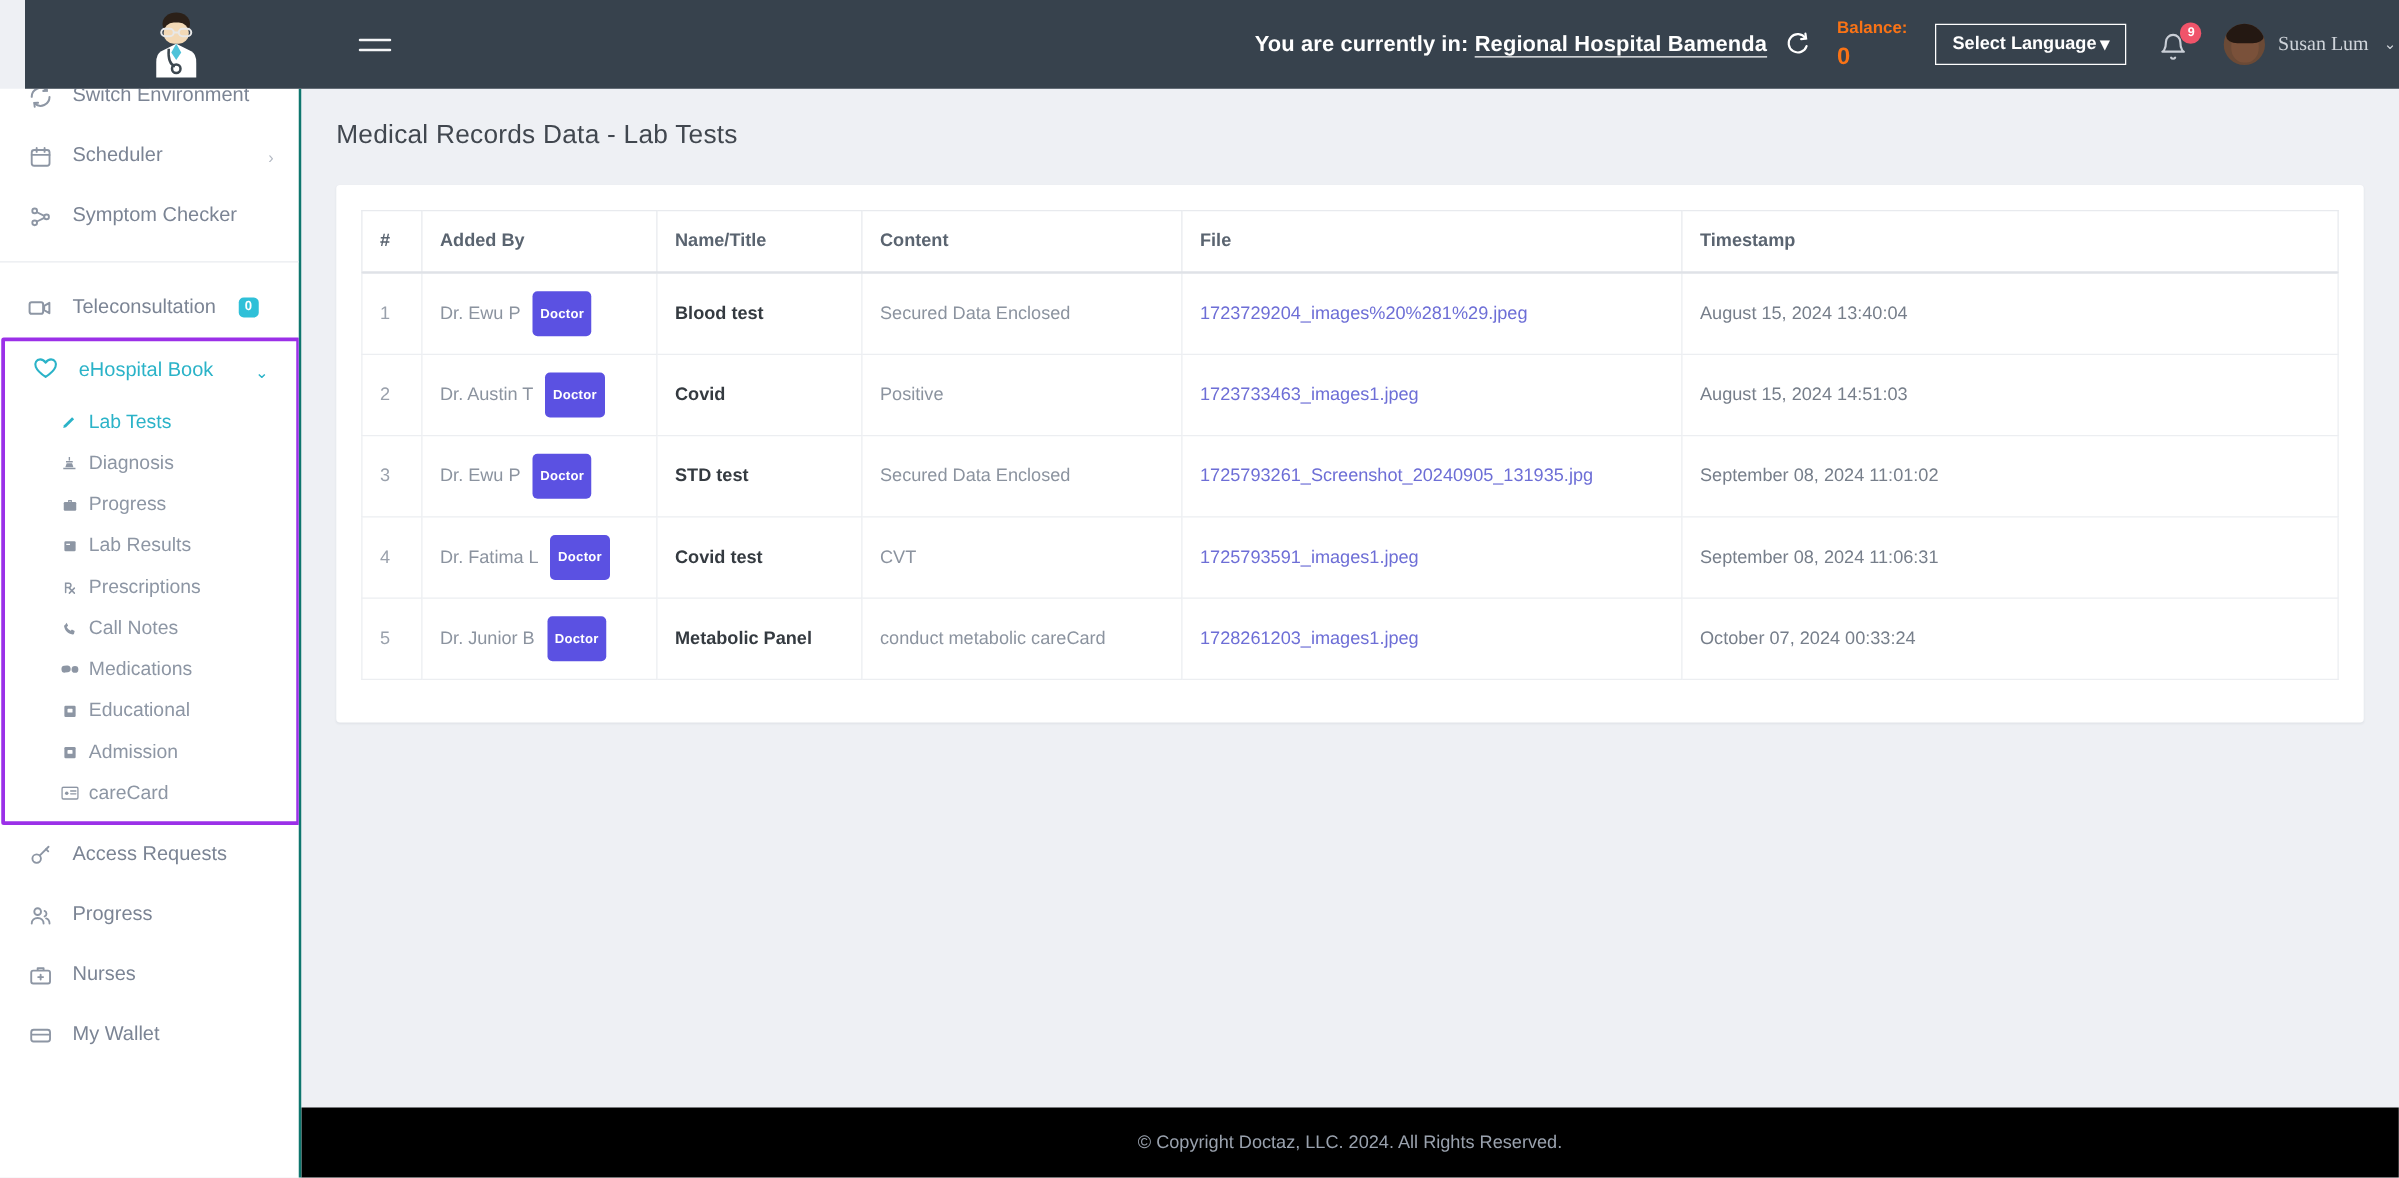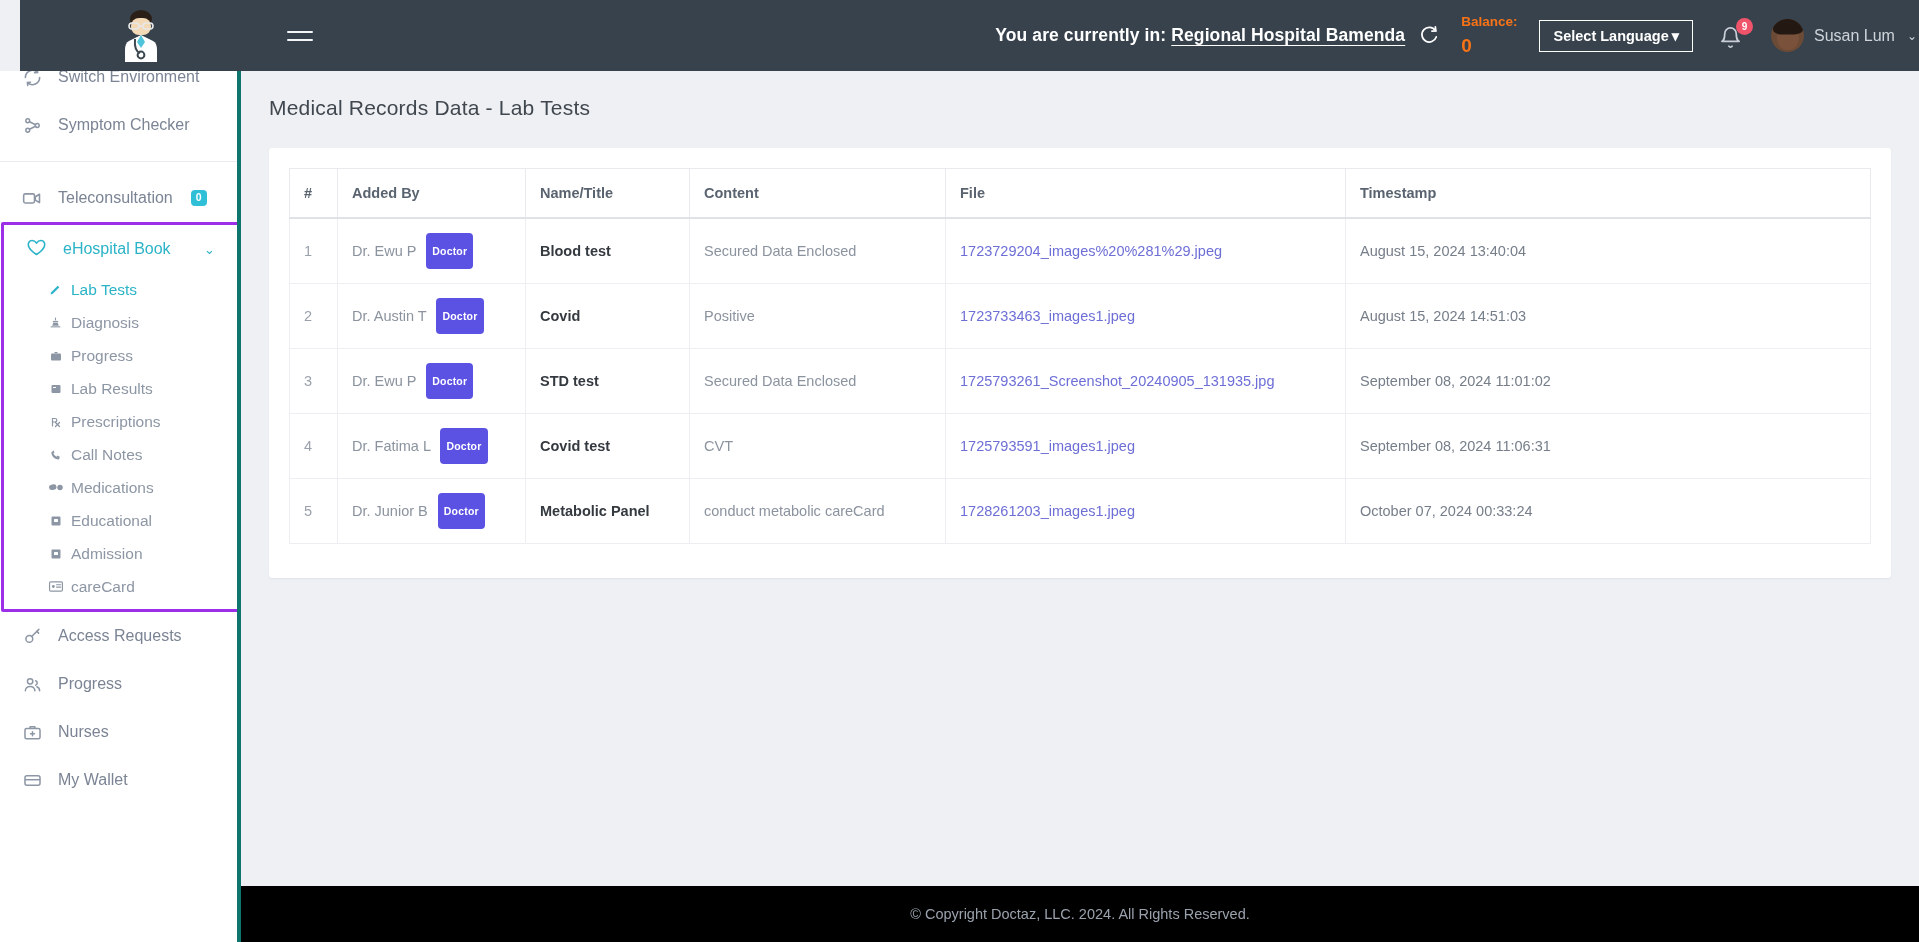--- a/index.html
+++ b/index.html
@@ -58,38 +58,38 @@
     display: flex; align-items: flex-start; gap: 3px;
   }
   .bell-wrap { margin-left: 26px; position: relative; cursor: pointer; width: 26px; height: 30px; }
   .bell-icon { width: 23px; height: 25px; display:block; margin-top:4px;}
   .bell-badge {
     position: absolute; top: -3px; right: -8px;
     background: #f0546a; color: #fff; font-size: 10px; font-weight: bold;
     min-width: 17px; height: 17px; border-radius: 9px;
     display: flex; align-items: center; justify-content: center; padding: 0 4px;
   }
-  .user-wrap { margin-left: 26px; display: flex; align-items: center; gap: 10px; cursor: pointer; }
+  .user-wrap { margin-left: 26px; display: flex; align-items: center; gap: 10px; cursor: pointer; font-family: Liberation Serif, serif; }
   .avatar {
     width: 33px; height: 33px; border-radius: 50%; overflow: hidden;
     background: #6b4a36; display: block; position: relative; flex: 0 0 33px;
   }
   .avatar .face { position:absolute; left:50%; top:54%; transform:translate(-50%,-50%);
                   width:22px; height:26px; border-radius:50% 50% 45% 45%; background:#7a513a; }
   .avatar .hair { position:absolute; left:50%; top:20%; transform:translate(-50%,-50%);
                   width:30px; height:17px; border-radius:50% 50% 30% 30%; background:#241812; }
   .user-name { color: #cfd4da; font-size: 16px; }
   .caret { color: #cfd4da; font-size: 12px; margin-left: 2px; }
 
   
   .sidebar {
     position: absolute; top: 71px; left: 0;
     width: 241px; height: 871px;
     background: #ffffff;
-    border-right: 4px solid #0f766e;
+    border-right: 2px solid #0f766e;
     overflow: hidden;
     z-index: 10;
   }
   .nav-scroll { position: absolute; top: -18px; left: 0; width: 241px; }
   .nav-item {
     display: flex; align-items: center;
     height: 48px; padding: 0 22px; gap: 16px;
     color: #7b8494; font-size: 16px; cursor: pointer;
     white-space: nowrap;
   }
@@ -252,20 +252,32 @@
         <svg width="19" height="19" viewBox="0 0 24 24" fill="none" stroke="#8d96a4" stroke-width="2" stroke-linecap="round">
           <path d="M3 12a9 9 0 0 1 15-6.7"></path>
             <polyline points="18,2 18.4,5.8 14.6,6.1"></polyline>
           <path d="M21 12a9 9 0 0 1-15 6.7"></path>
             <polyline points="6,22 5.6,18.2 9.4,17.9"></polyline>
         </svg>
       </span>
       <span>Switch Environment</span>
     </div>
 
+    <div class="nav-item">
+      <span class="ico">
+        <svg width="19" height="19" viewBox="0 0 24 24" fill="none" stroke="#8d96a4" stroke-width="1.9" stroke-linecap="round">
+          <rect x="3" y="5" width="18" height="16" rx="2.5"></rect>
+          <line x1="3" y1="10" x2="21" y2="10"></line>
+          <line x1="8" y1="3" x2="8" y2="7"></line>
+            <line x1="16" y1="3" x2="16" y2="7"></line>
+        </svg>
+      </span>
+      <span>Scheduler</span>
+      <span class="chev-right">›</span>
+    </div>
 
     <div class="nav-item">
       <span class="ico">
         <svg width="19" height="19" viewBox="0 0 24 24" fill="none" stroke="#8d96a4" stroke-width="1.9" stroke-linecap="round">
           <circle cx="6" cy="6" r="2.4"></circle>
             <circle cx="6" cy="18" r="2.4"></circle>
             <circle cx="18" cy="12" r="2.4"></circle>
           <path d="M8.3 7.3 L15.7 11"></path>
             <path d="M8.3 16.7 L15.7 13"></path>
         </svg>

